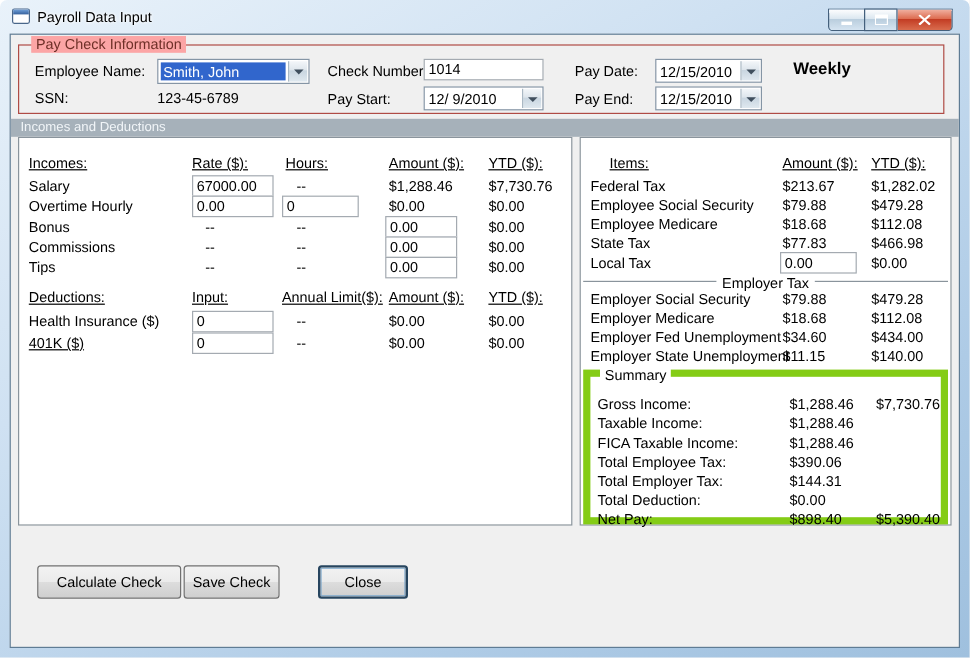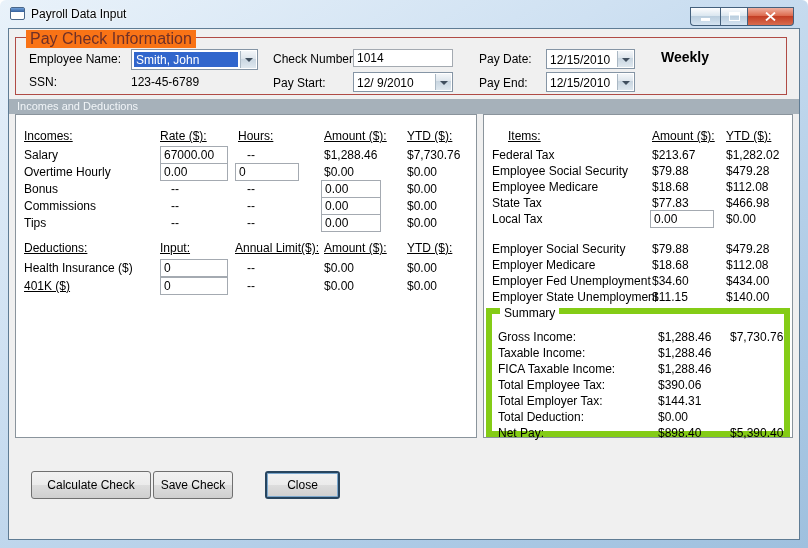--- a/index.html
+++ b/index.html
@@ -29,22 +29,22 @@
   
   .client { position:absolute; left:8px; top:28px; width:792px; height:512px;
     background:#f0f0f0; border:1px solid #5f7c94; }
 
   .lbl { position:absolute; font-size:12px; color:#000; white-space:nowrap; line-height:14px; }
   .u { text-decoration:underline; }
   .tb { position:absolute; border:1px solid #a4aab1; background:#fff; height:18px;
     font:12px "Liberation Sans", sans-serif; padding:0 3px; color:#000; }
 
   .groupbox { position:absolute; border:1px solid #b04b45; }
-  .legend { position:absolute; top:-8px; left:10px; background:#f97316; padding:0 4px;
-    font-size:16px; color:#6e3028; white-space:nowrap;text-align:right; }
+  .legend { position:absolute; top:-8px; left:10px; background:#fca5a5; padding:0 4px;
+    font-size:12px; color:#6e3028; white-space:nowrap;text-align:right; }
 
   .sectionbar { position:absolute; left:0; top:70px; width:790px; height:15px;
     background:#a6b1ba; }
   .sectionbar .bar-text { position:absolute; top:1px; font-size:11px; color:#f1f5f8; white-space:nowrap; }
 
   .panel { position:absolute; background:#fff; border:1px solid #8a949c; }
 
   .combo, .dtp { position:absolute; background:#fff; border:1px solid #8595a5; }
   .combo-sel { position:absolute; left:2px; top:2px; right:19px; bottom:2px;
     background:#3166cc; color:#fff; font-size:12px; padding:1px 2px; overflow:hidden; white-space:nowrap; }
@@ -219,20 +219,23 @@
       <span class="lbl" style="left:242px;top:65px;">$112.08</span>
 
       <span class="lbl" style="left:8px;top:81px;">State Tax</span>
       <span class="lbl" style="left:168px;top:81px;">$77.83</span>
       <span class="lbl" style="left:242px;top:81px;">$466.98</span>
 
       <span class="lbl" style="left:8px;top:97px;">Local Tax</span>
       <input class="tb" style="left: 166px; top: 95px; width: 64px;" value="0.00">
       <span class="lbl" style="left:242px;top:97px;">$0.00</span>
 
+      <div class="sep" style="top:119px;">
+        <span>Employer Tax</span>
+      </div>
 
       <span class="lbl" style="left:8px;top:127px;">Employer Social Security</span>
       <span class="lbl" style="left:168px;top:127px;">$79.88</span>
       <span class="lbl" style="left:242px;top:127px;">$479.28</span>
 
       <span class="lbl" style="left:8px;top:143px;">Employer Medicare</span>
       <span class="lbl" style="left:168px;top:143px;">$18.68</span>
       <span class="lbl" style="left:242px;top:143px;">$112.08</span>
 
       <span class="lbl" style="left:8px;top:159px;">Employer Fed Unemployment</span>

